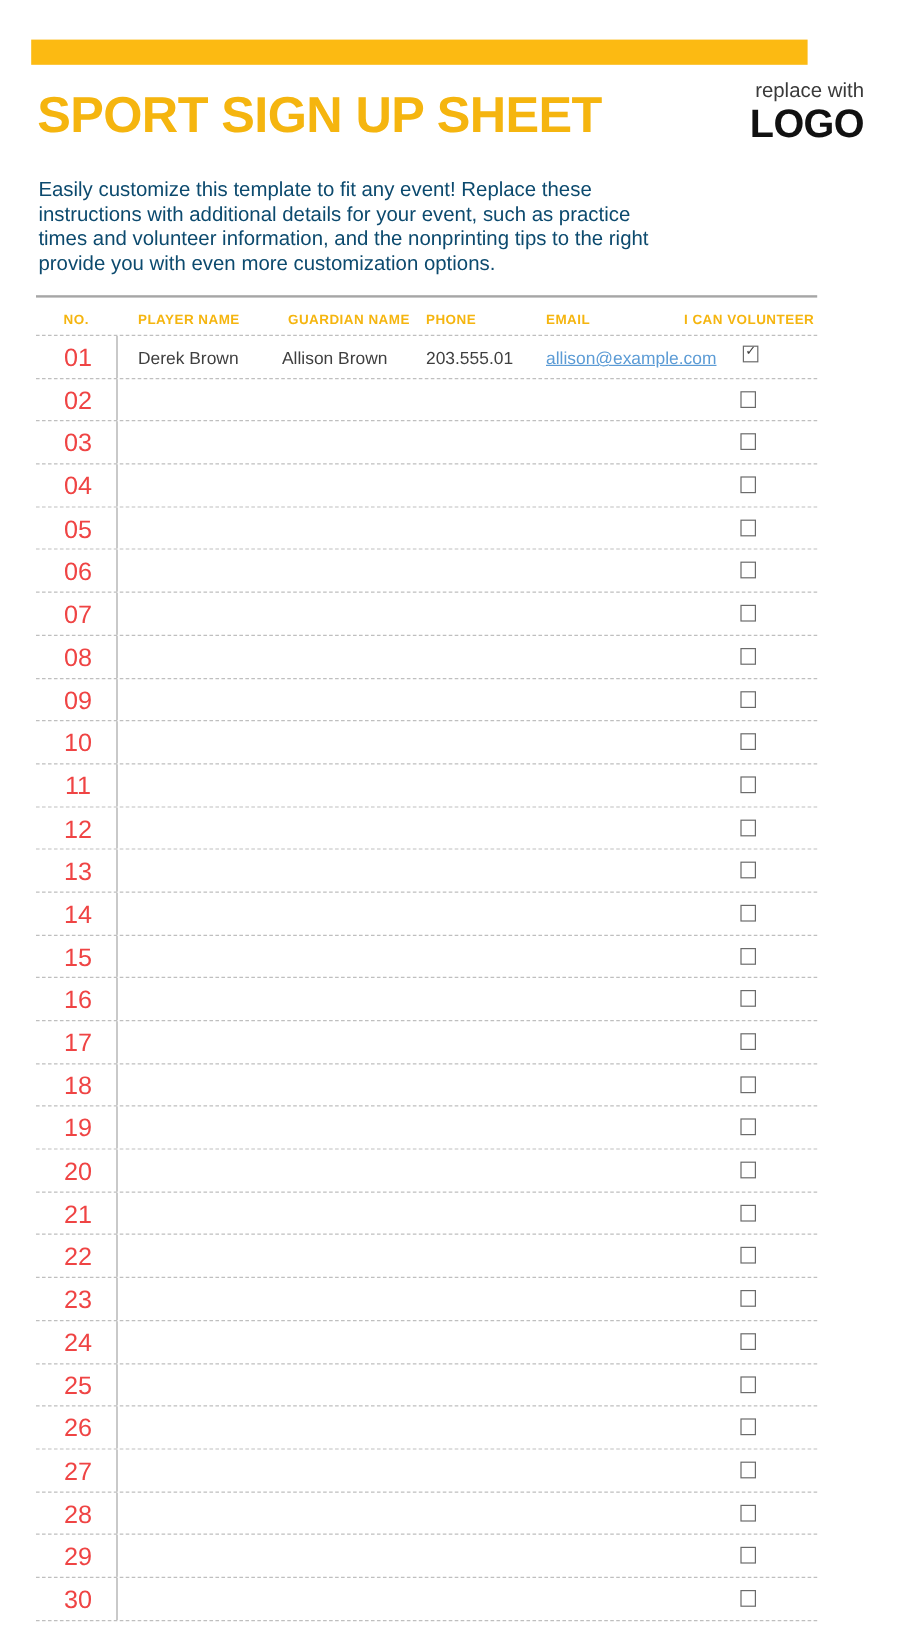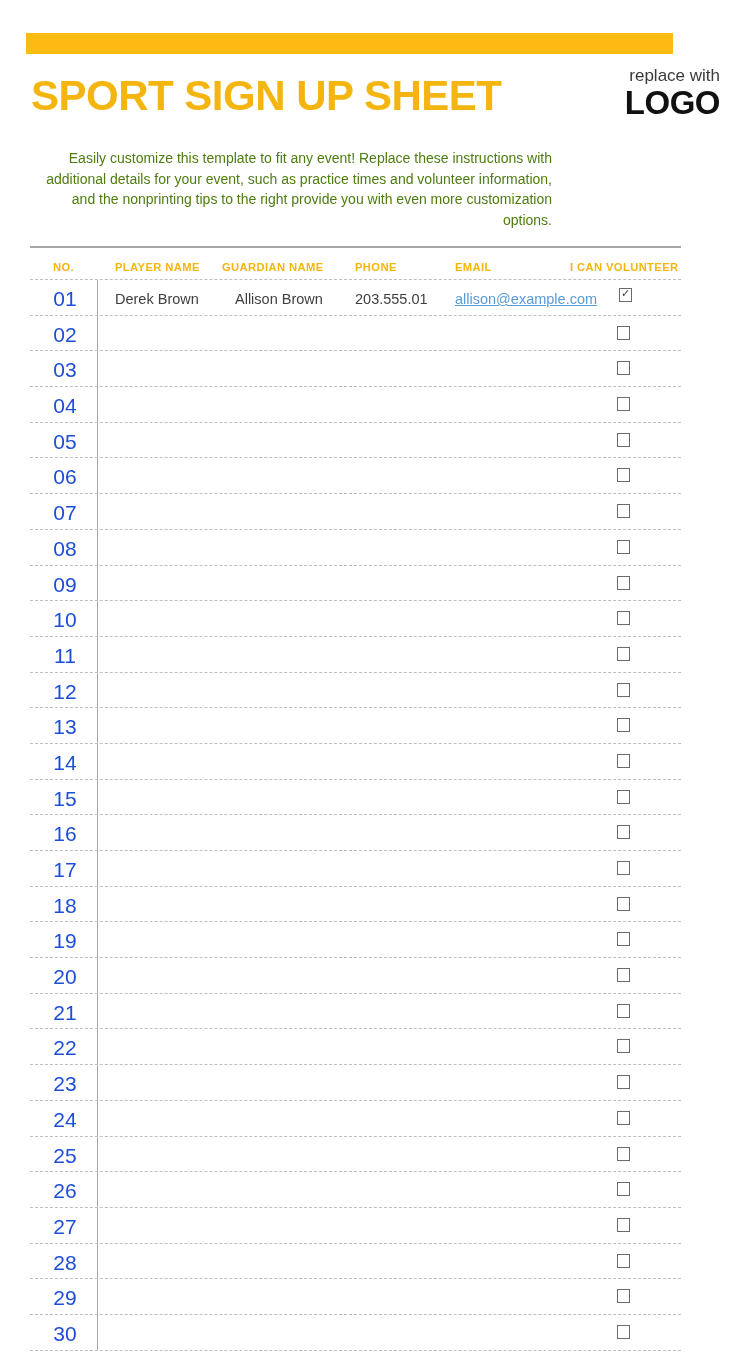--- a/index.html
+++ b/index.html
@@ -66,24 +66,23 @@
     font-weight: bold;
     color: #111111;
     letter-spacing: -0.5px;
   }
 
   .instructions {
     position: absolute;
     left: 32px;
     top: 148px;
     width: 520px;
-    font-size: 14px;
+    font-size: 17px;
     line-height: 20.5px;
-    color: #4d7c0f;
-    text-align: right;
+    color: #0c4a6e;
   }
 
   
   .table-wrap {
     position: absolute;
     left: 30px;
     top: 246px;
     width: 651px;
   }
 
@@ -105,21 +104,21 @@
     font-weight: bold;
     letter-spacing: 0.4px;
     color: #F5B50F;
     white-space: nowrap;
     overflow: hidden;
   }
 
   
   .c-no      { left: 23px;  width: 46px; text-align: left; }
   .c-player  { left: 85px;  width: 110px; }
-  .c-guardian{ left: 192px; width: 105px; }
+  .c-guardian{ left: 210px; width: 105px; }
   .c-phone   { left: 325px; width: 80px; }
   .c-email   { left: 425px; width: 141px; }
   .c-vol     { left: 540px; width: 112px; text-align: left; }
 
   .row {
     position: relative;
     height: 34.7px;
     border-bottom: 1px dashed #BFBFBF;
   }
   .row .vline {
@@ -131,21 +130,21 @@
     background: #A6A6A6;
   }
   .row .num {
     position: absolute;
     left: 12px;
     top: 7px;
     width: 46px;
     text-align: center;
     font-size: 21px;
     line-height: 24px;
-    color: #1d4ed8;
+    color: #ef4444;
     font-weight: normal;
   }
   .row .val {
     position: absolute;
     top: 9px;
     font-size: 14.5px;
     line-height: 20px;
     color: #3f3f3f;
     white-space: nowrap;
     overflow: hidden;

